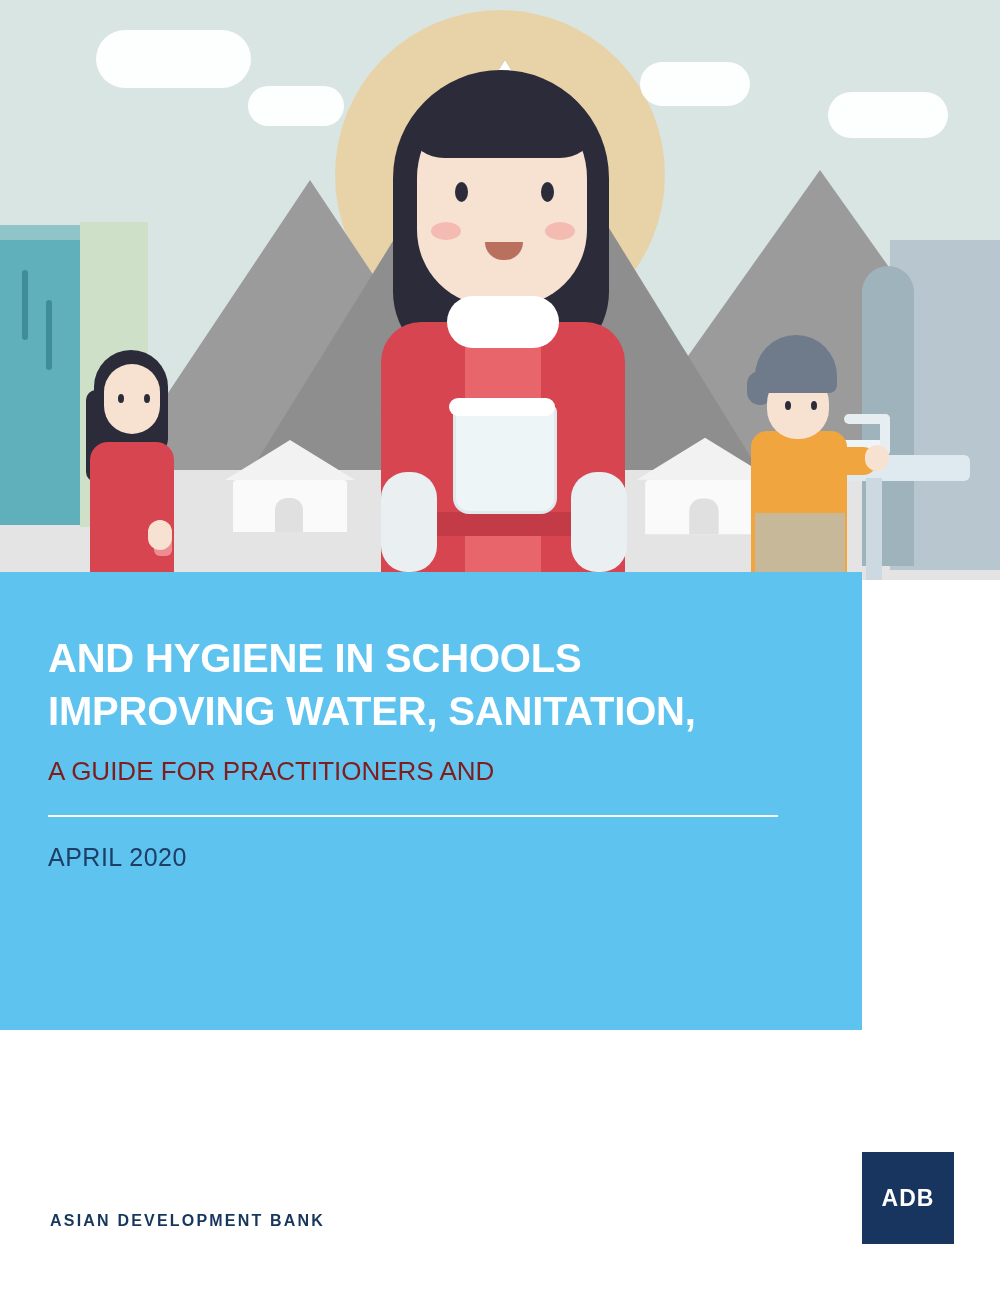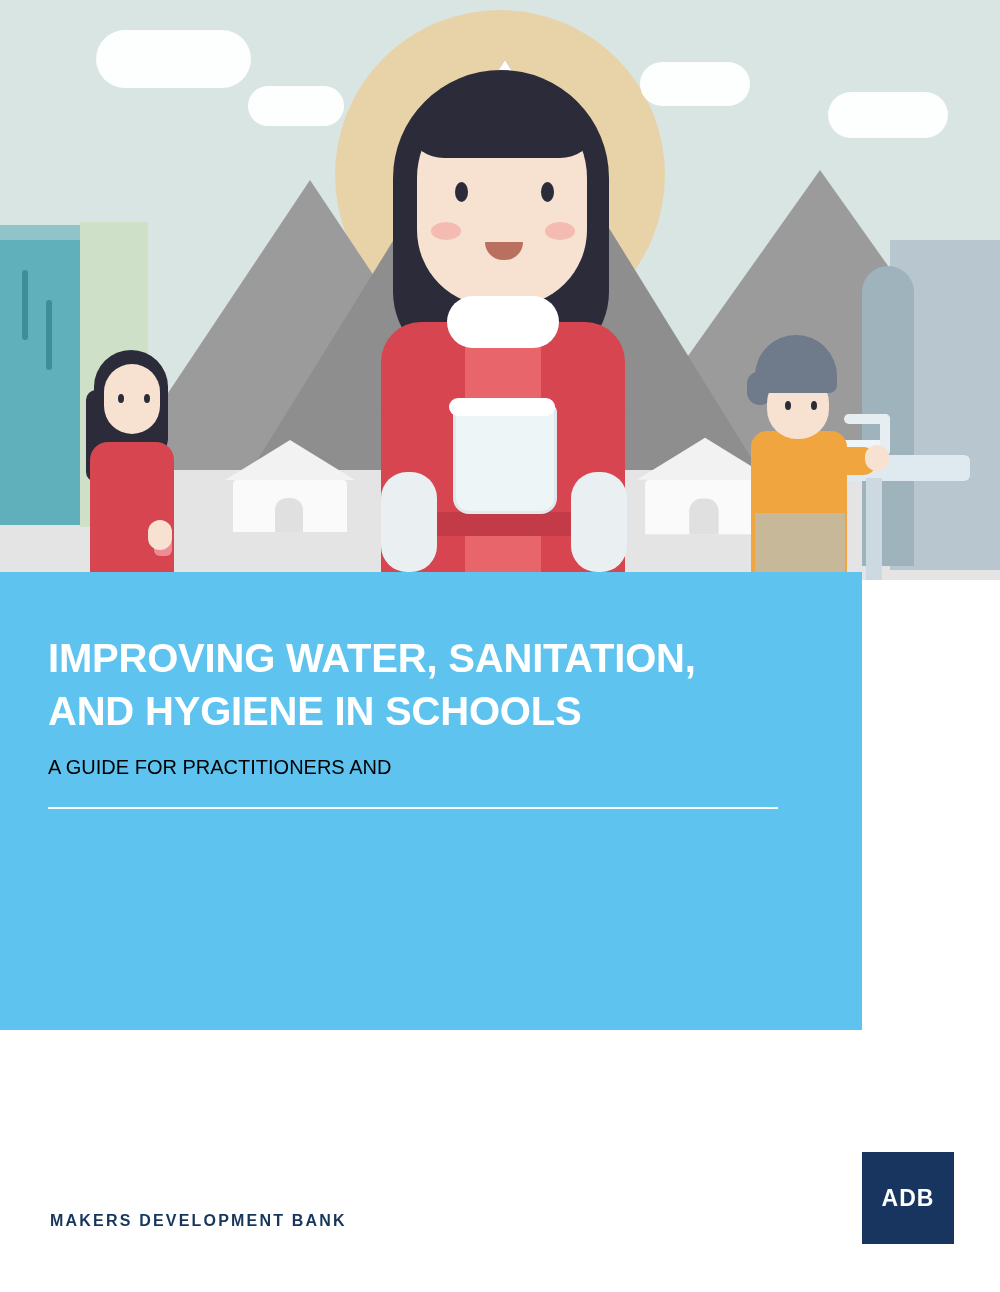--- a/index.html
+++ b/index.html
@@ -301,22 +301,22 @@
   }
   .main-title {
     color: #ffffff;
     font-size: 40px;
     font-weight: bold;
     line-height: 1.32;
     letter-spacing: -0.2px;
     margin: 0 0 16px 0;
   }
   .subtitle {
-    color: #000000;
-    font-size: 20px;
+    color: #7f1d1d;
+    font-size: 26px;
     font-weight: normal;
     line-height: 1.36;
     margin: 0 0 26px 0;
   }
   .authors {
     color: #1d3f66;
     font-size: 19px;
     margin: 0 0 28px 0;
   }
   .rule {
@@ -445,26 +445,27 @@
     <div class="eye l"></div>
     <div class="eye r"></div>
     <div class="arm"></div>
     <div class="hand"></div>
   </div>
 </div>
 
 <div class="title-band">
   <div class="title-inner">
     <div class="main-title">
+      <div>AND HYGIENE IN SCHOOLS</div>
       <div>IMPROVING WATER, SANITATION,</div>
-      <div>AND HYGIENE IN SCHOOLS</div>
     </div>
     <div class="subtitle">
       <div>A GUIDE FOR PRACTITIONERS AND</div>
     </div>
     <div class="rule"></div>
+    <div class="date">APRIL 2020</div>
   </div>
 </div>
 
-<div class="footer-org">MAKERS DEVELOPMENT BANK</div>
+<div class="footer-org">ASIAN DEVELOPMENT BANK</div>
 <div class="adb-logo">
   <span>ADB</span>
 </div>
 
 </body></html>

